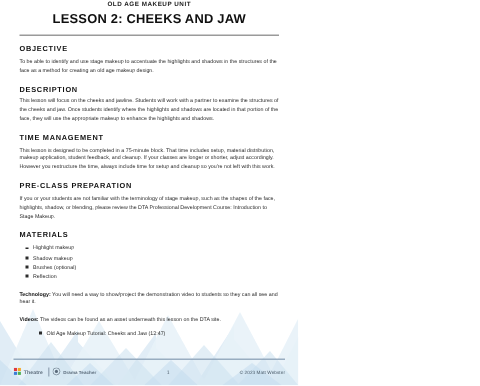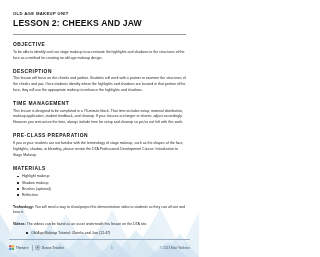--- a/index.html
+++ b/index.html
@@ -35,21 +35,21 @@
 
   
   .content {
     position: relative;
     z-index: 2;
     padding: 0 13px;
   }
 
   
   .doc-header {
-    padding-top: 11px;
+    text-align: center;
   }
   .unit-title {
     font-size: 4.2px;
     font-weight: bold;
     letter-spacing: 0.35px;
     color: #1a1a1a;
     line-height: 1.2;
   }
   .lesson-title {
     margin-top: 3.2px;

